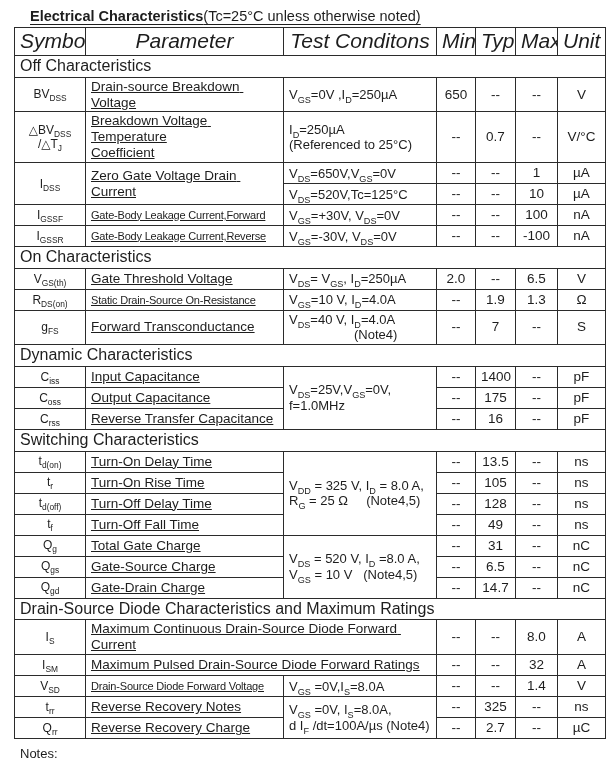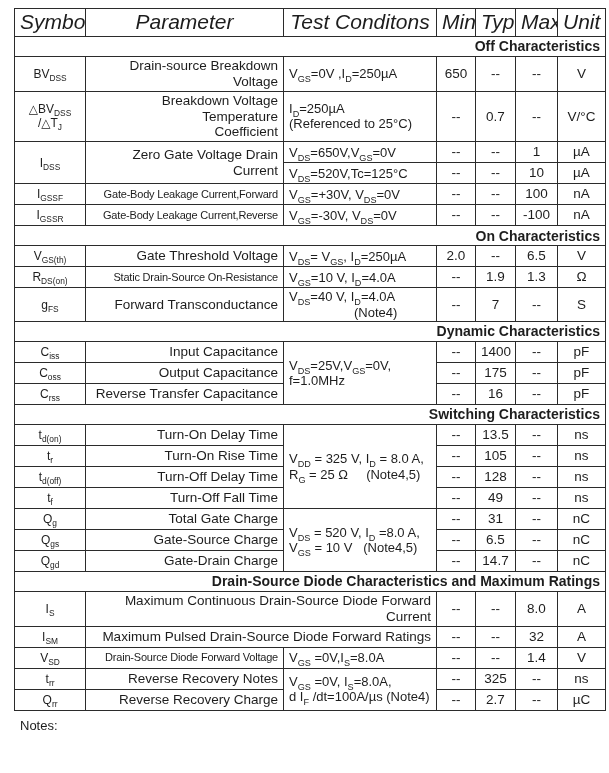--- a/index.html
+++ b/index.html
@@ -47,37 +47,38 @@
   table.spec th {
     height: 25px;
     font-weight: normal;
     font-size: 21px;
     text-align: center;
     white-space: nowrap;
     font-style: italic;
   }
   td.section {
     height: 20px;
-    font-weight: bold;
-    font-size: 14px;
-    text-align: right;
+    font-weight: normal;
+    font-size: 16px;
+    text-align: left;
     padding-left: 6px;
     white-space: nowrap;
   }
   td.sym {
     text-align: center;
     font-size: 12px;
     white-space: pre-wrap;
     height: 21px;
   }
   td.param {
-    text-align: right;
+    text-align: left;
     font-size: 13.5px;
     white-space: pre-wrap;
     height: 21px;
+    text-decoration: underline;
   }
   td.param.small { font-size: 11px; letter-spacing: -0.2px; }
   td.test {
     text-align: left;
     font-size: 13px;
     white-space: pre-wrap;
     height: 21px;
     margin-top: 8px;
   }
   td.num {
@@ -94,20 +95,23 @@
     margin-top: 5px;
     font-size: 13px;
   }
   .notes-label { line-height: 19px; }
 </style>
 </head>
 <body>
 
 <div class="page">
 
+  <div class="title">
+    <span class="bold">Electrical Characteristics</span><span>(Tc=25°C unless otherwise noted)</span>
+  </div>
 
   <table class="spec">
     <colgroup>
       <col class="c0">
         <col class="c1">
         <col class="c2">
         <col class="c3">
         <col class="c4">
         <col class="c5">
         <col class="c6">

